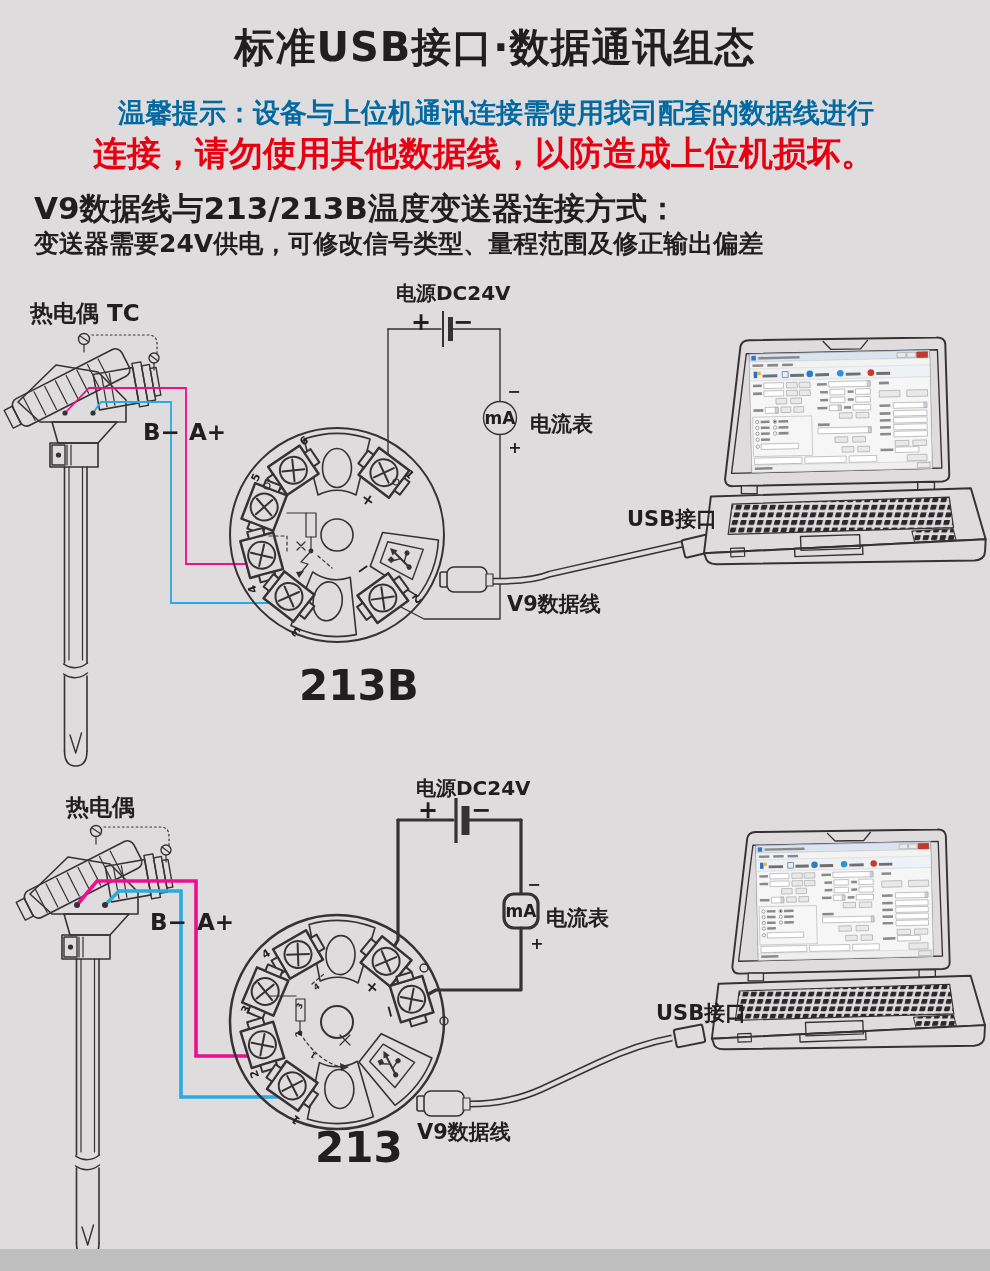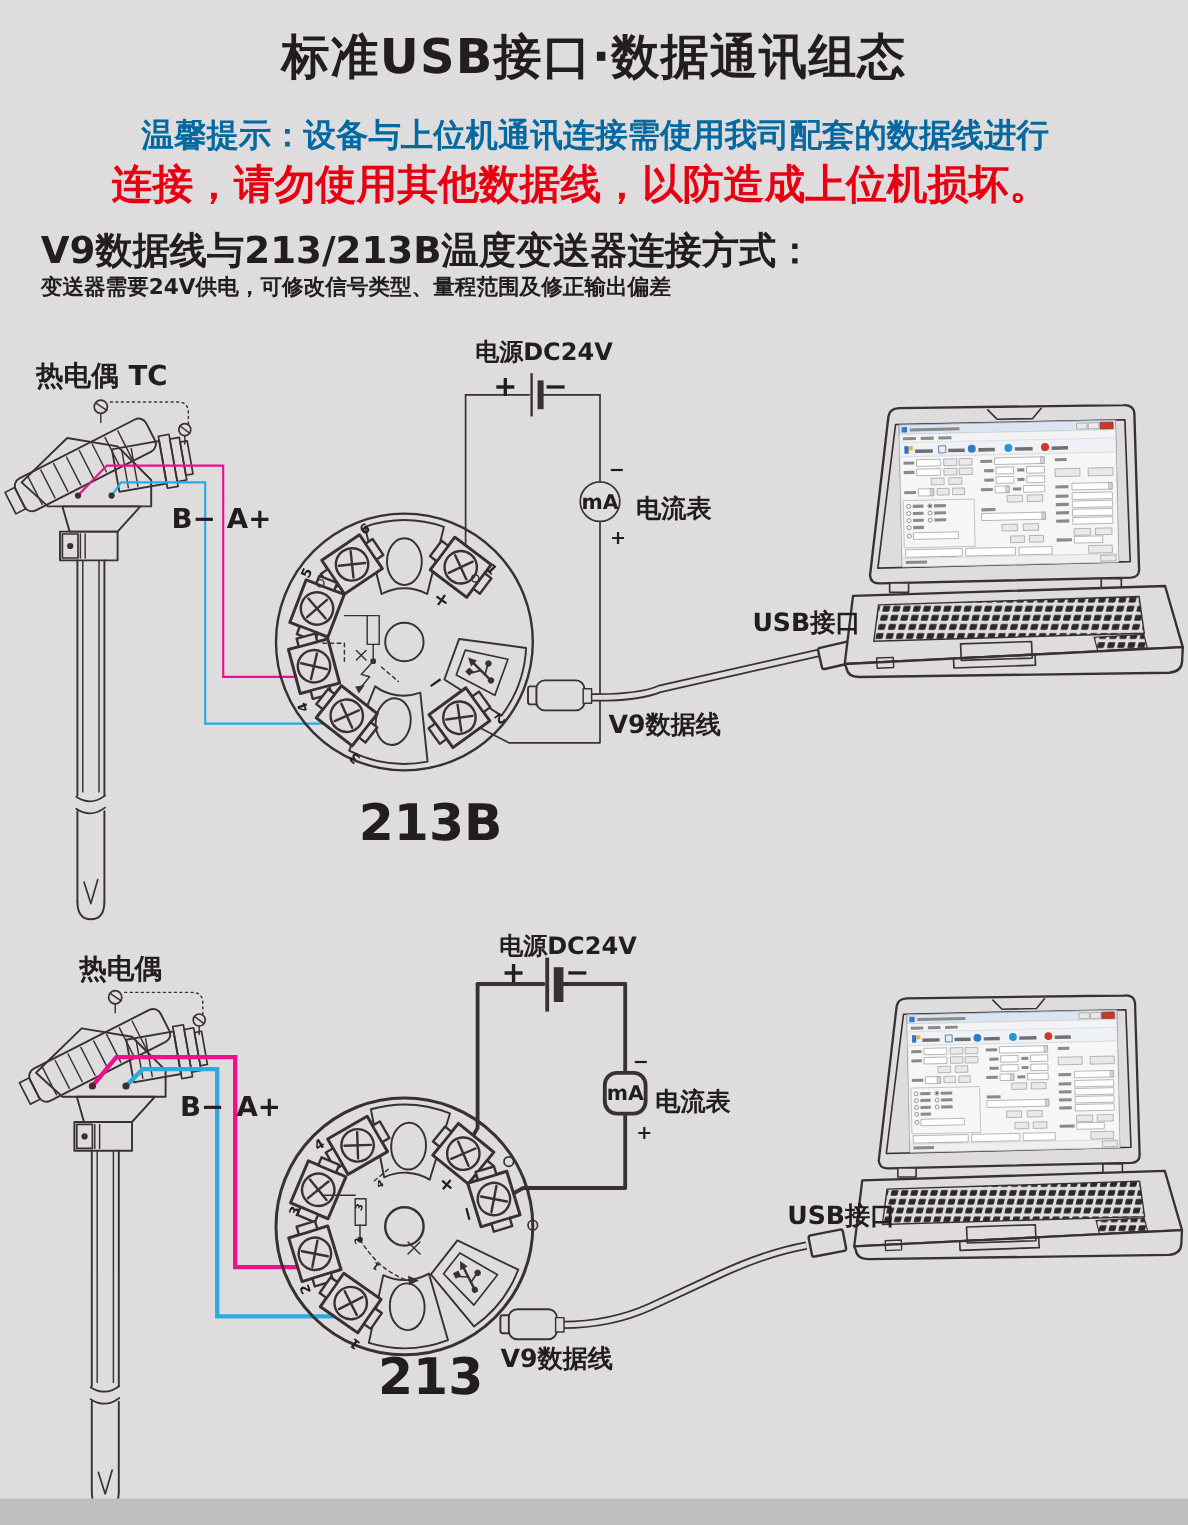--- a/index.html
+++ b/index.html
@@ -3,21 +3,21 @@
 <meta charset="utf-8">
 <style>
   html,body{margin:0;padding:0;background:#bfbfbf;}
   .page{position:relative;width:990px;height:1249px;background:#dedcdd;overflow:hidden;
         font-family:"DejaVu Sans","Liberation Sans",sans-serif;color:#221d1f;text-decoration:underline;}
   .abs{position:absolute;white-space:nowrap;}
   .title{top:20px;left:0;width:100%;text-align:center;font-size:40px;font-weight:900;letter-spacing:1px;}
   .warn1{top:95px;left:118px;font-size:27px;font-weight:700;}
   .warn2{top:131px;left:74px;font-size:34px;font-weight:700;margin-left:19px;}
   .subtitle{top:188px;left:34px;font-size:31px;font-weight:900;}
-  .desc{top:227px;left:34px;font-size:18px;font-weight:800;}
+  .desc{top:227px;left:34px;font-size:25px;font-weight:800;}
   svg{position:absolute;left:0;top:0;}
   
   .ln{fill:none;stroke:#383134;stroke-width:1.6;stroke-linecap:round;stroke-linejoin:round;}
   .lf{fill:#dedcdd;stroke:#383134;stroke-width:1.6;stroke-linejoin:round;}
   .w1{stroke-width:1.2;} .w14{stroke-width:1.4;} .w2{stroke-width:2;} .w25{stroke-width:2.5;} .w3{stroke-width:3.2;}
   .dash{stroke-dasharray:3 3;} .dot{stroke-dasharray:1.6 3;stroke-width:1.2;}
   .fillink{fill:#383134;stroke:none;}
   text{font-family:"DejaVu Sans","Liberation Sans",sans-serif;fill:#221d1f;}
   .t20{font-size:20px;font-weight:700;} .t21{font-size:21px;font-weight:700;}
   .t23{font-size:23px;font-weight:700;} .t24{font-size:24px;font-weight:700;}

